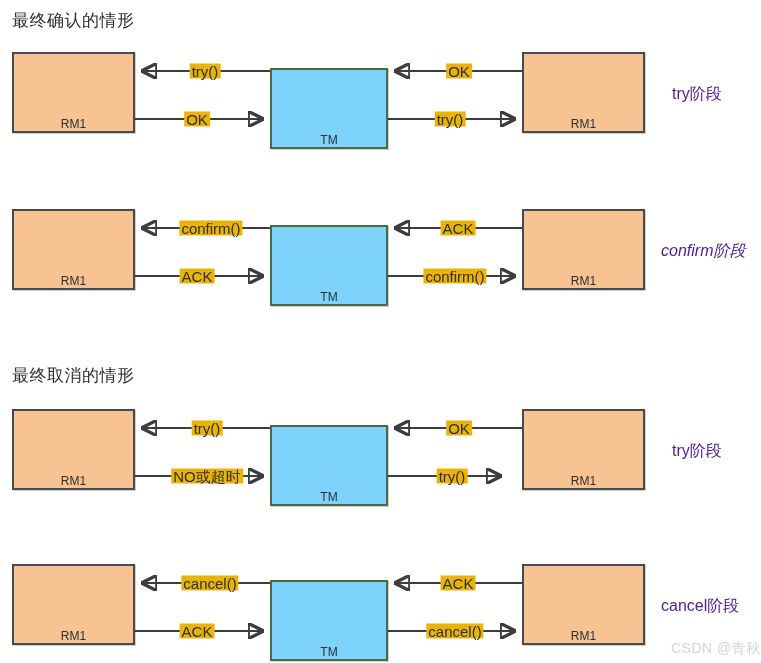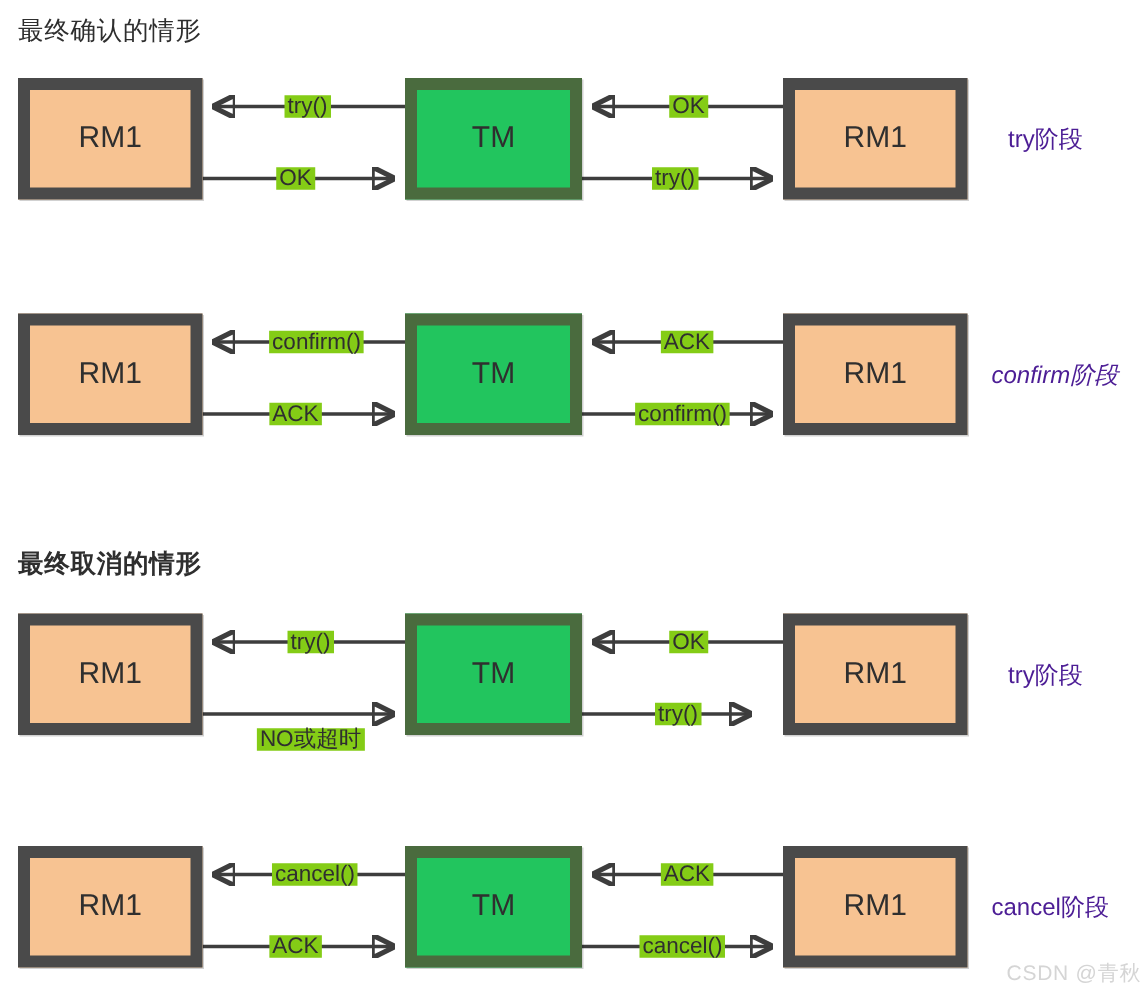--- a/index.html
+++ b/index.html
@@ -32,42 +32,43 @@
   .phase-label {
     position: absolute;
     font-size: 16px;
     line-height: 1;
     color: #4c1d95;
     white-space: nowrap;
   }
   .node {
     position: absolute;
     box-sizing: border-box;
-    border: 8px solid #14532d;
+    border: 2px solid #14532d;
     display: flex;
-    align-items: center;
+    align-items: flex-end;
     justify-content: center;
-    font-size: 20px;
+    font-size: 12px;
     color: #2f2f2f;
     box-shadow: 1px 1px 0 rgba(0,0,0,0.18);
   }
   .node.rm {
     background: #f7c392;
     border-color: #4a4a4a;
   }
   .node.tm {
-    background: #22c55e;
+    background: #7dd3fc;
     border-color: #4a6b3e;
+    margin-top: 16px;
   }
   .edge-label {
     position: absolute;
     font-size: 15px;
     line-height: 1;
     color: #2f2f2f;
-    background: #84cc16;
+    background: #eab308;
     padding: 0 2px;
     white-space: nowrap;
     transform: translate(-50%, -50%);
   }
   .watermark {
     position: absolute;
     font-size: 14px;
     color: #d5d5d5;
     white-space: nowrap;
     letter-spacing: 0.5px;
@@ -86,21 +87,21 @@
     fill: none;
   }
 </style>
 </head>
 <body>
 
 <div id="stage">
 
   <div class="section-title" style="left:12px; top:12px;">最终确认的情形</div>
 
-  <div class="section-title" style="left:12px; top:367px;font-weight:bold;">最终取消的情形</div>
+  <div class="section-title" style="left:12px; top:367px;">最终取消的情形</div>
 
   <svg class="wires" viewBox="0 0 761 663">
     <defs>
       <marker id="arrowL" viewBox="0 0 10 10" refX="9" refY="5" markerWidth="7" markerHeight="7" orient="auto-start-reverse">
         <path d="M0,0 L10,5 L0,10 z" fill="#3d3d3d" stroke="none"></path>
       </marker>
       <marker id="arrowR" viewBox="0 0 10 10" refX="9" refY="5" markerWidth="7" markerHeight="7" orient="auto">
         <path d="M0,0 L10,5 L0,10 z" fill="#3d3d3d" stroke="none"></path>
       </marker>
     </defs>
@@ -162,21 +163,21 @@
   <div class="node rm" style="left:12px; top:409px; width:123px; height:81px;">
     <span>RM1</span>
   </div>
   <div class="node tm" style="left:270px; top:409px; width:118px; height:81px;">
     <span>TM</span>
   </div>
   <div class="node rm" style="left:522px; top:409px; width:123px; height:81px;">
     <span>RM1</span>
   </div>
   <div class="edge-label" style="left:207px; top:428px;">try()</div>
-  <div class="edge-label" style="left:207px; top:476px;margin-top:17px;">NO或超时</div>
+  <div class="edge-label" style="left:207px; top:476px;">NO或超时</div>
   <div class="edge-label" style="left:459px; top:428px;">OK</div>
   <div class="edge-label" style="left:452px; top:476px;">try()</div>
   <div class="phase-label" style="left:672px; top:443px;">try阶段</div>
 
   <div class="node rm" style="left:12px; top:564px; width:123px; height:81px;">
     <span>RM1</span>
   </div>
   <div class="node tm" style="left:270px; top:564px; width:118px; height:81px;">
     <span>TM</span>
   </div>

